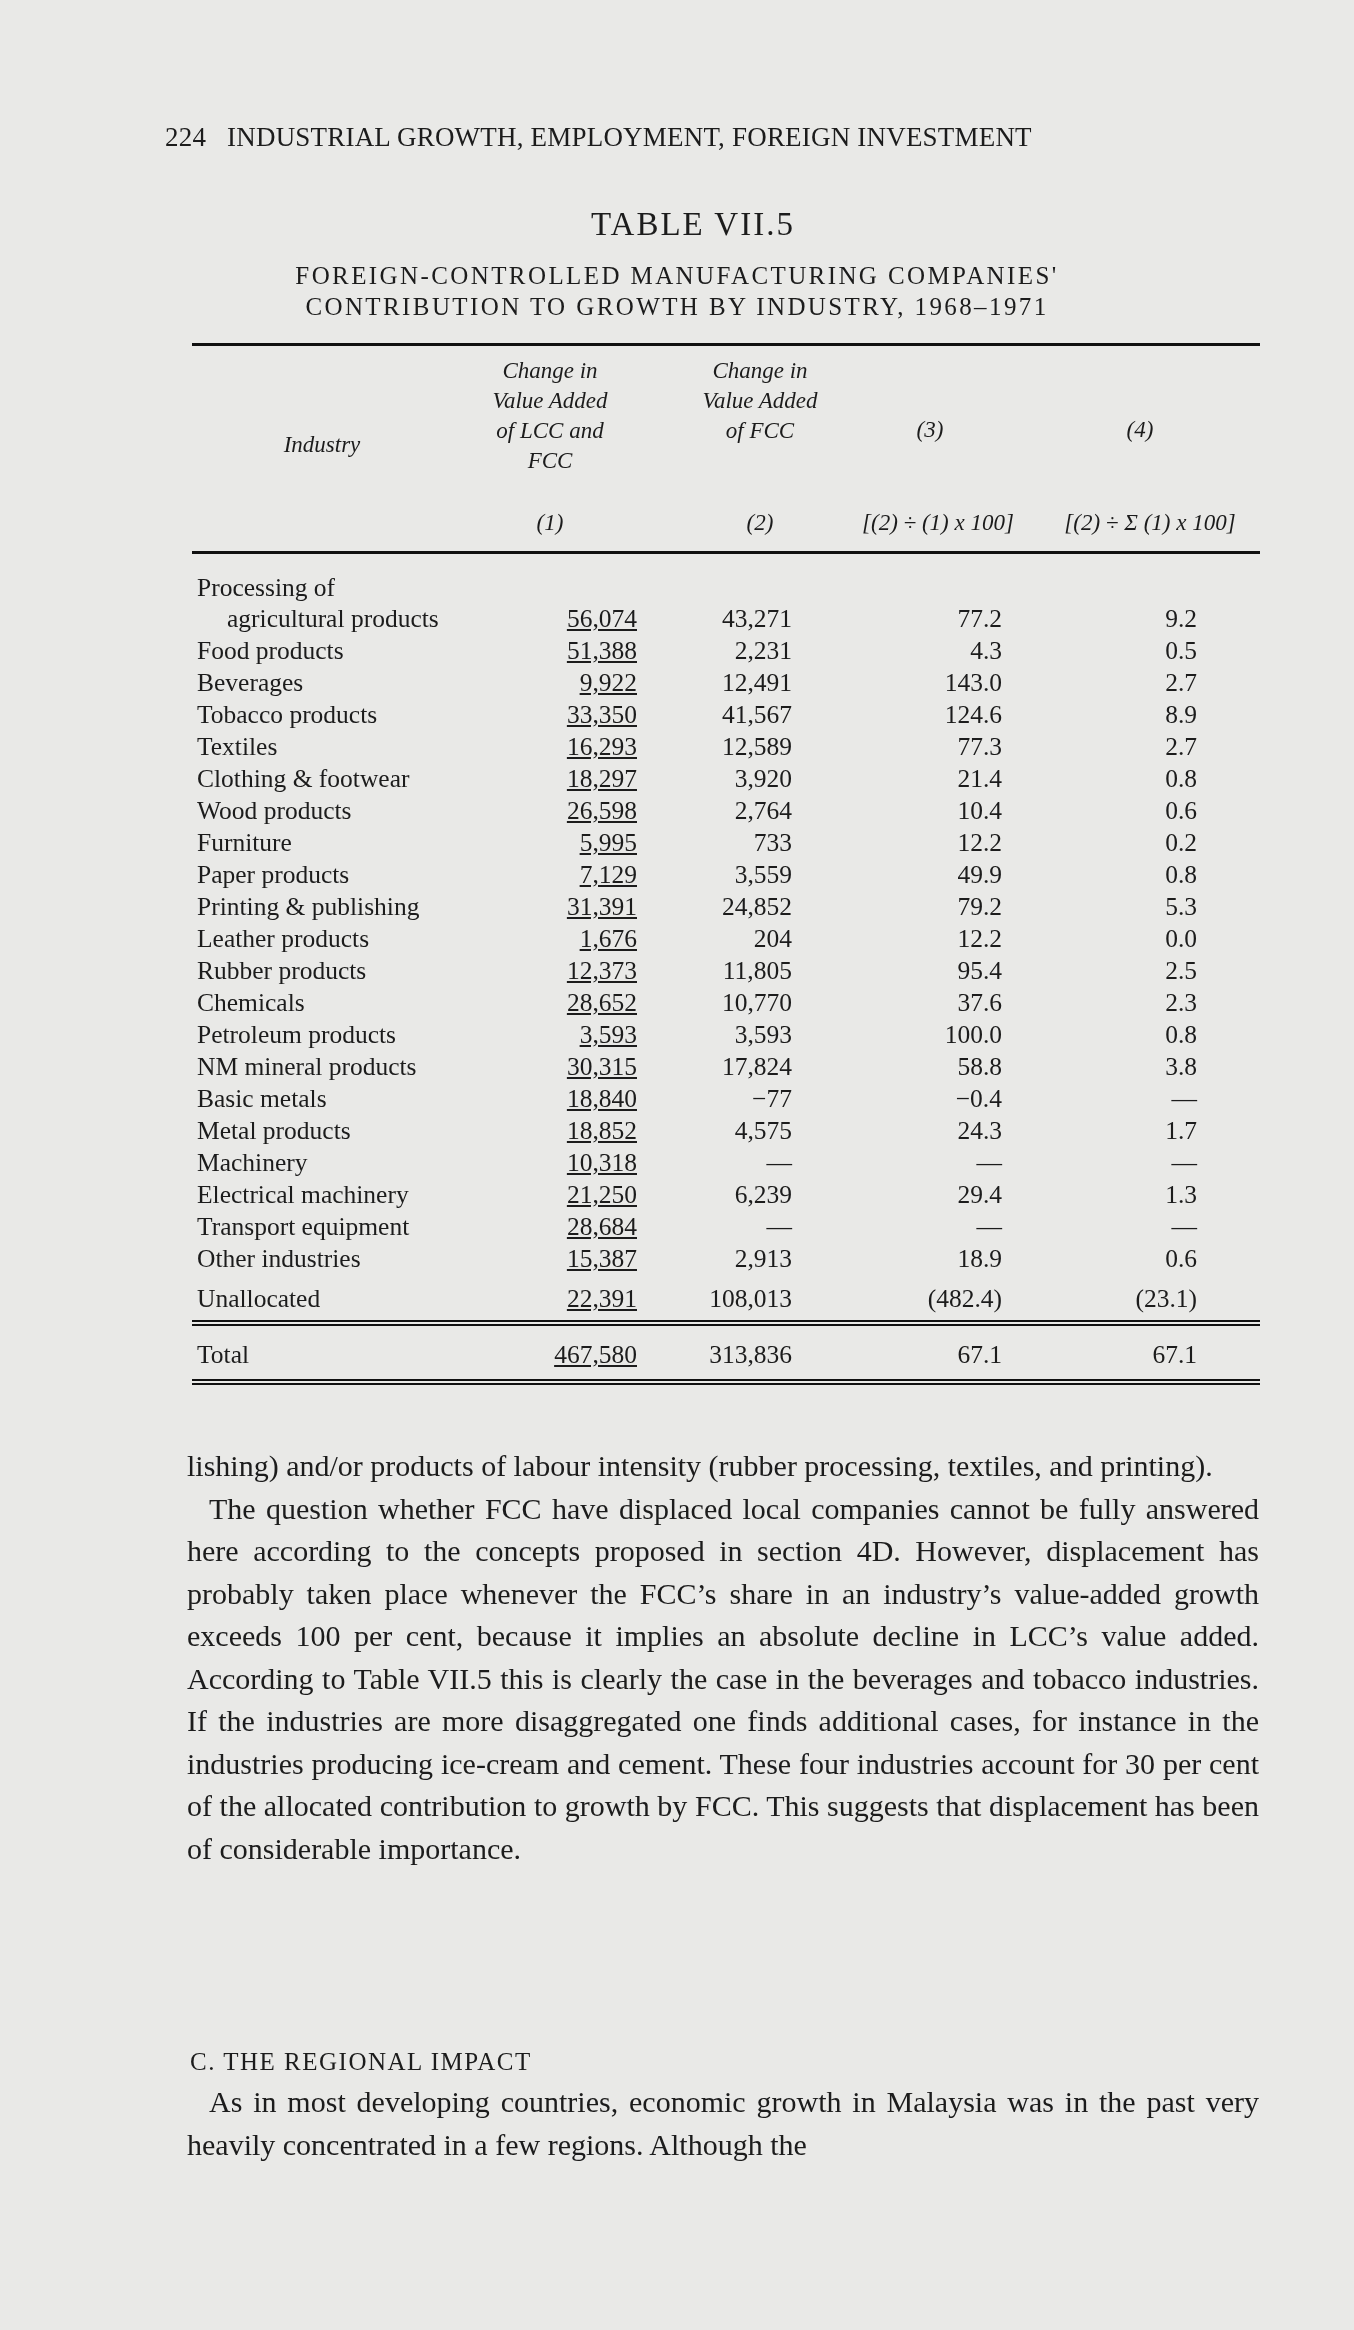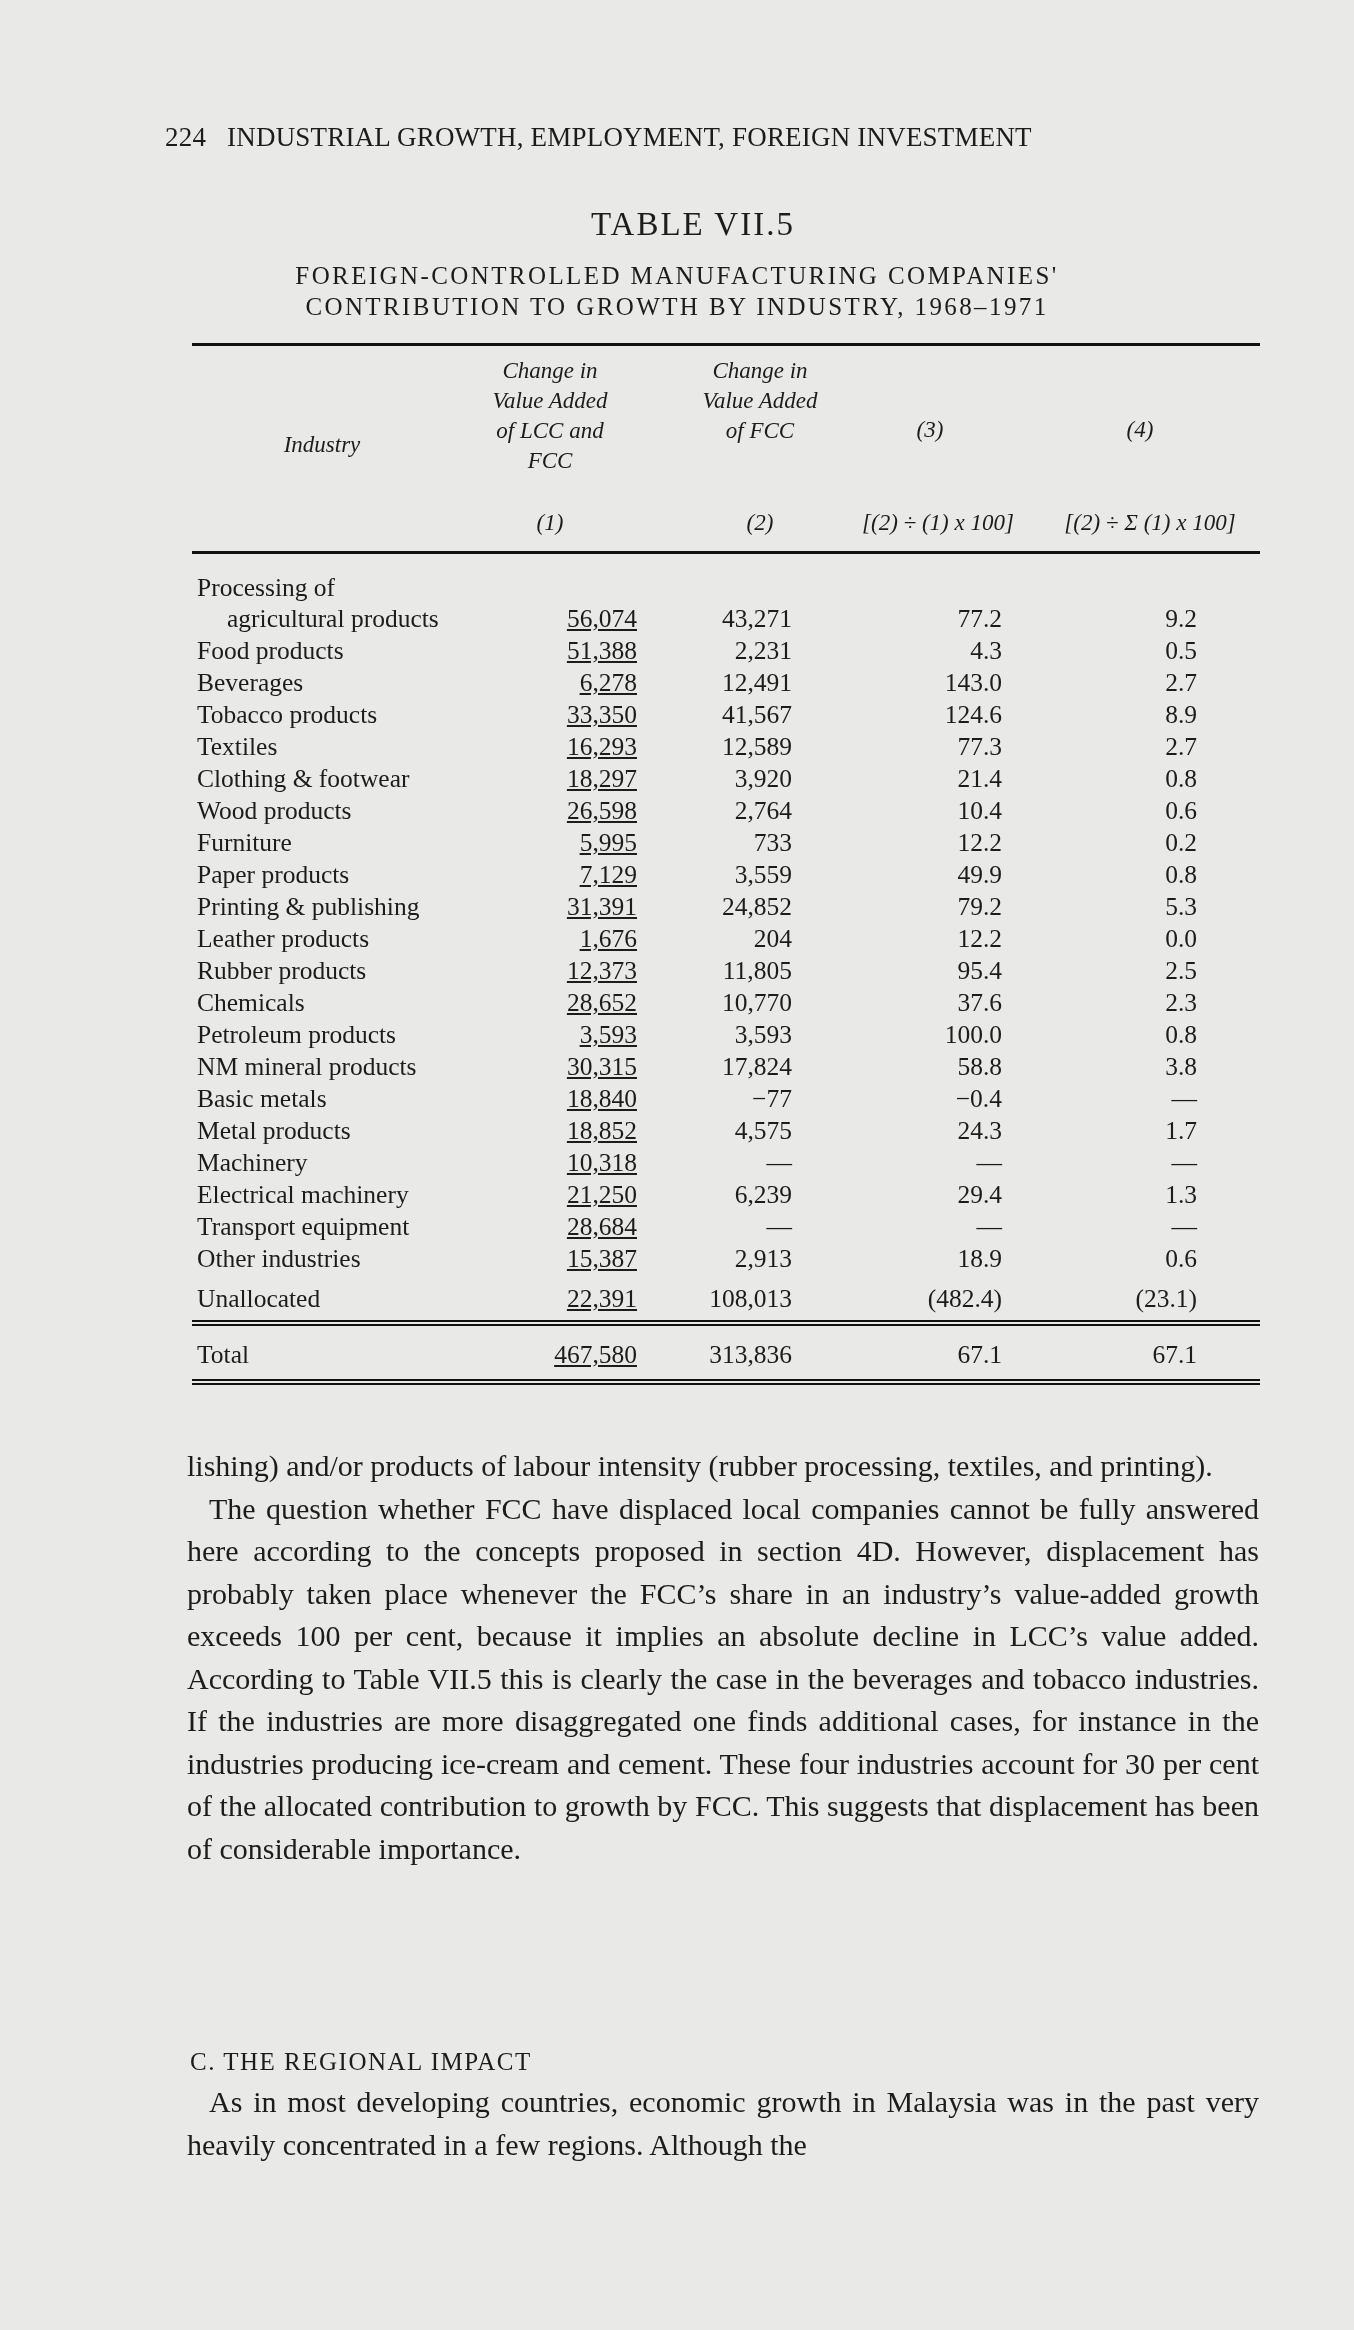--- a/index.html
+++ b/index.html
@@ -105,21 +105,21 @@
   </div>
   <div class="row" style="top:636px;">
     <span class="c0">Food products</span>
     <span class="c1">51,388</span>
     <span class="c2">2,231</span>
     <span class="c3">4.3</span>
     <span class="c4">0.5</span>
   </div>
   <div class="row" style="top:668px;">
     <span class="c0">Beverages</span>
-    <span class="c1">6,278</span>
+    <span class="c1">9,922</span>
     <span class="c2">12,491</span>
     <span class="c3">143.0</span>
     <span class="c4">2.7</span>
   </div>
   <div class="row" style="top:700px;">
     <span class="c0">Tobacco products</span>
     <span class="c1">33,350</span>
     <span class="c2">41,567</span>
     <span class="c3">124.6</span>
     <span class="c4">8.9</span>

